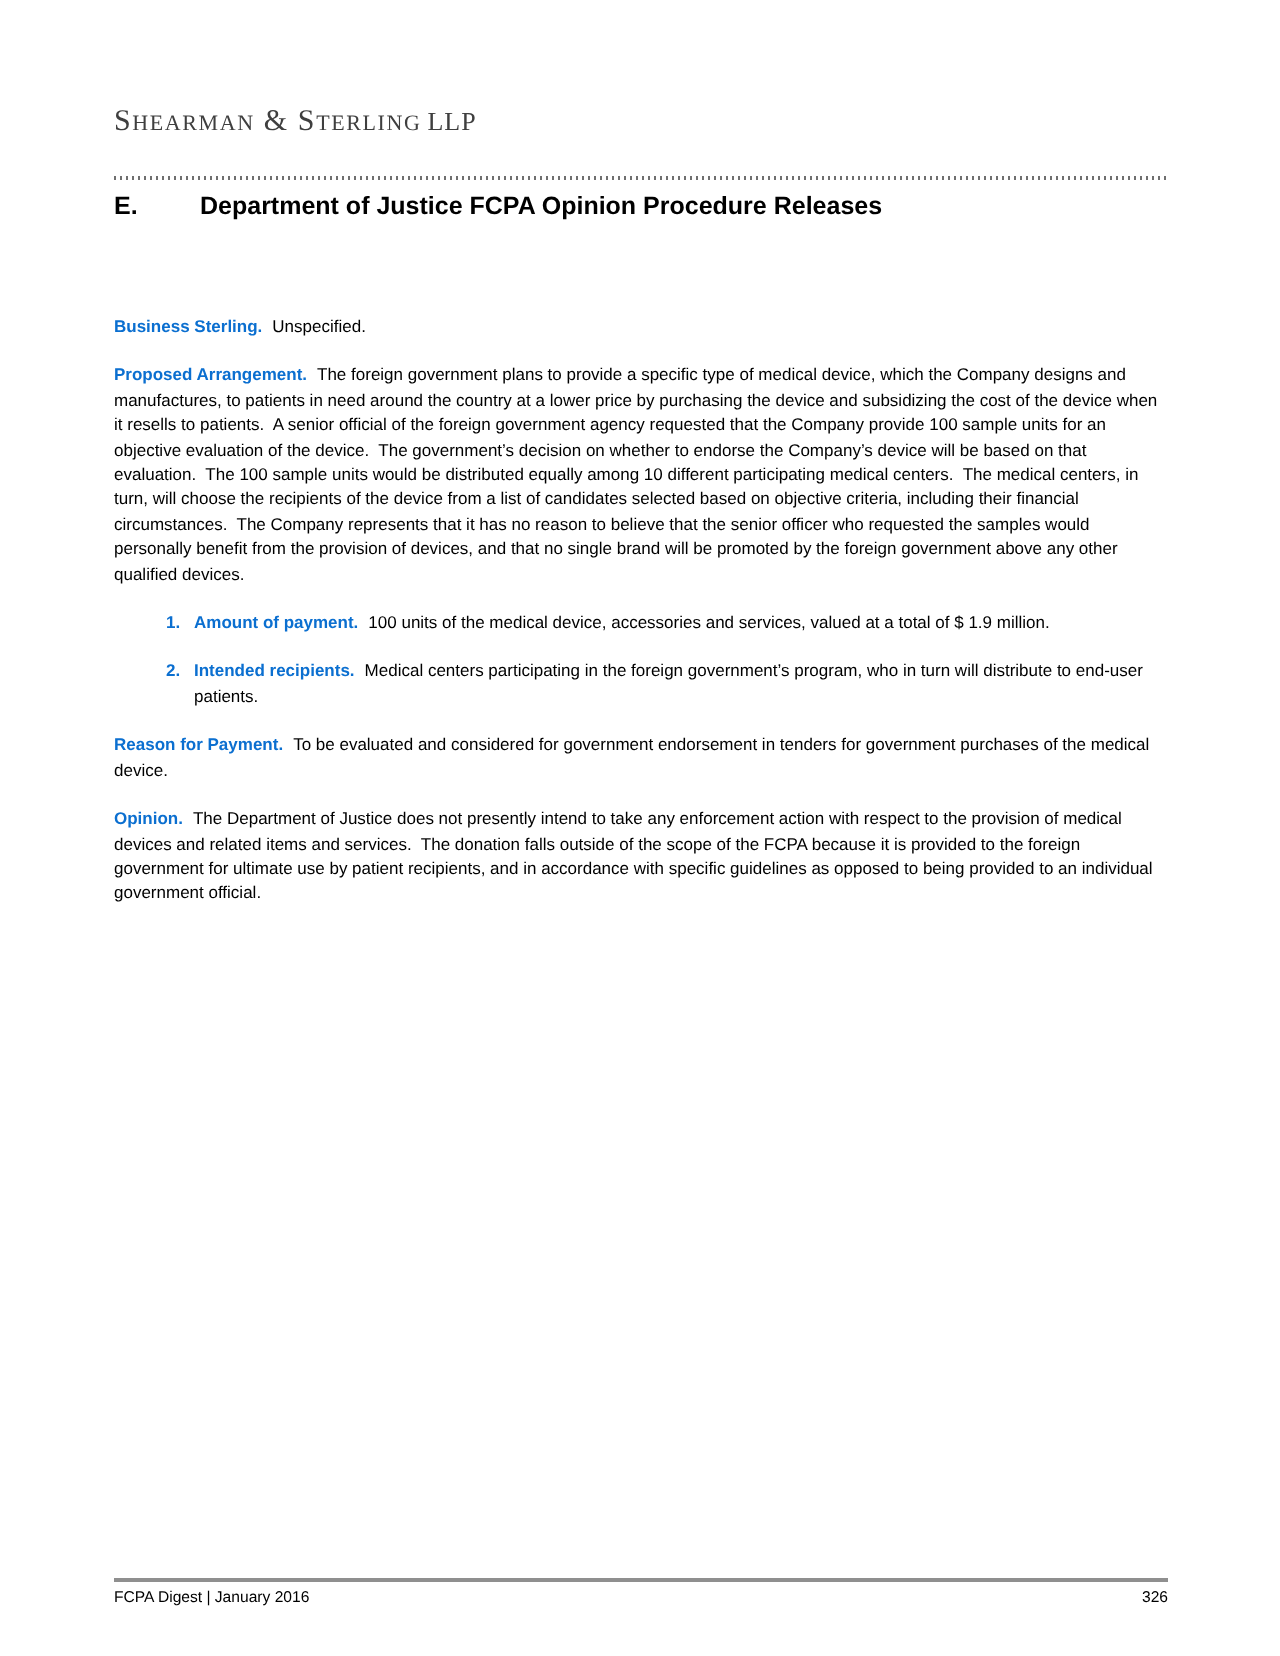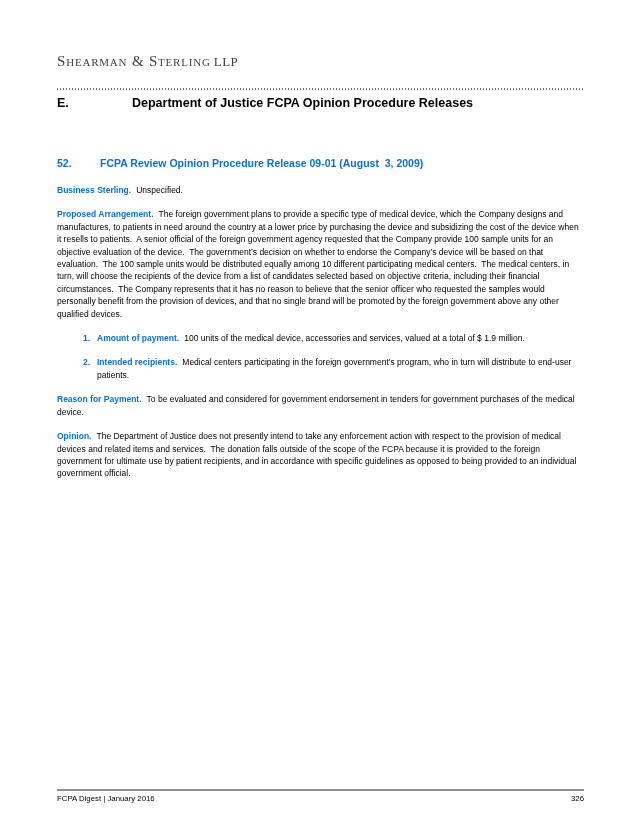--- a/index.html
+++ b/index.html
@@ -31,21 +31,21 @@
       var(--rule-dot-gray, #6f6f6f) 0, var(--rule-dot-gray, #6f6f6f) 1px,
       transparent 1px, transparent 3px);
   }
 
   
   .section-heading {
     position: absolute; left: 57px; right: 56px; top: 96px;
     display: flex; font-weight: bold; font-size: 12.5px; line-height: 15px; color: #000;
   }
   .section-heading .h-num { flex: 0 0 43px; }
-  .section-heading .h-title { flex: 1; margin-left: 32px; }
+  .section-heading .h-title { flex: 1; }
 
   
   .body-flow { position: absolute; left: 57px; right: 57px; top: 157px; }
 
   .release-heading {
     display: flex; font-weight: bold; font-size: 10.5px; line-height: 13px;
     color: var(--accent-blue, #0b6fd0); margin: 0 0 14px 0;
   }
   .release-heading .h-num { flex: 0 0 43px; }
   .release-heading .h-title { flex: 1; white-space: pre-wrap; }
@@ -82,24 +82,20 @@
 
   <div class="dotted-rule"></div>
 
   <div class="section-heading">
       <span class="h-num">E.</span>
       <span class="h-title">Department of Justice FCPA Opinion Procedure Releases</span>
     </div>
 
   <div class="body-flow">
 
-    <div class="release-heading">
-        <span class="h-num">52.</span>
-        <span class="h-title">FCPA Review Opinion Procedure Release 09-01 (August  3, 2009)</span>
-      </div>
 
 
     <p class="para"><span class="lead">Business Sterling.</span><span class="ptext">Unspecified.</span></p>
 
     <p class="para"><span class="lead">Proposed Arrangement.</span><span class="ptext">The foreign government plans to provide a specific type of medical device, which the Company designs and manufactures, to patients in need around the country at a lower price by purchasing the device and subsidizing the cost of the device when it resells to patients.  A senior official of the foreign government agency requested that the Company provide 100 sample units for an objective evaluation of the device.  The government’s decision on whether to endorse the Company’s device will be based on that evaluation.  The 100 sample units would be distributed equally among 10 different participating medical centers.  The medical centers, in turn, will choose the recipients of the device from a list of candidates selected based on objective criteria, including their financial circumstances.  The Company represents that it has no reason to believe that the senior officer who requested the samples would personally benefit from the provision of devices, and that no single brand will be promoted by the foreign government above any other qualified devices.</span></p>
 
     <div class="numlist">
       <div class="list-item">
           <span class="li-num">1.</span>
           <span class="li-body"><span class="lead">Amount of payment.</span><span class="ptext">100 units of the medical device, accessories and services, valued at a total of $ 1.9 million.</span></span>

